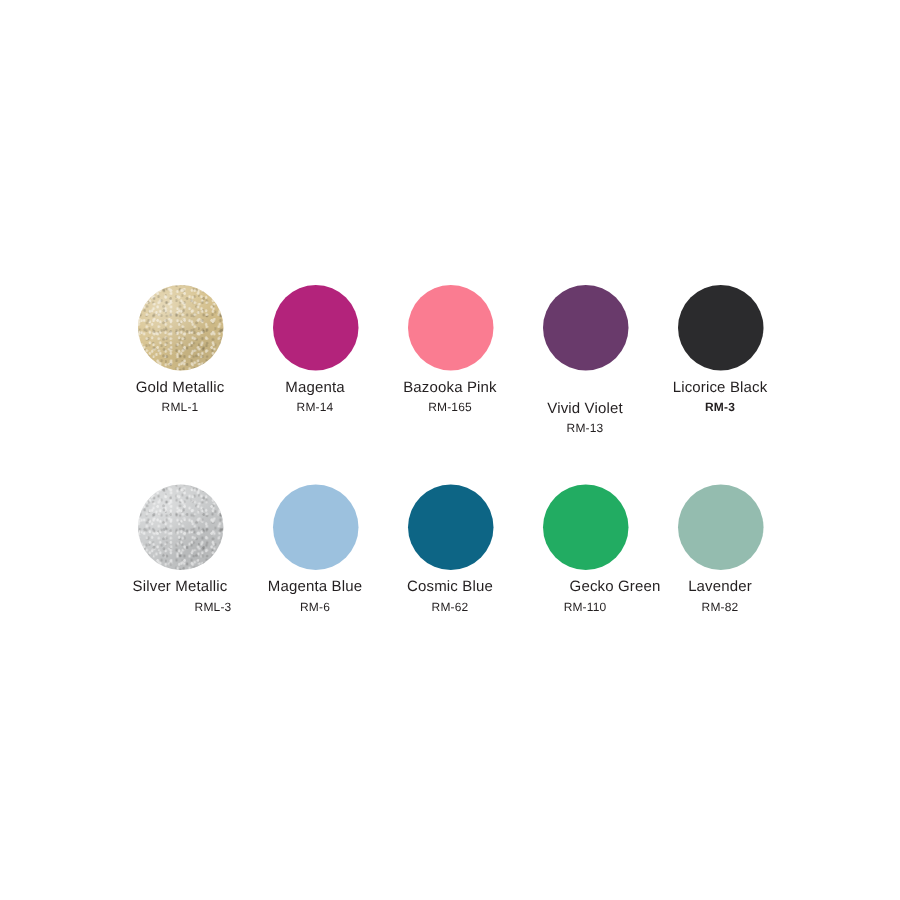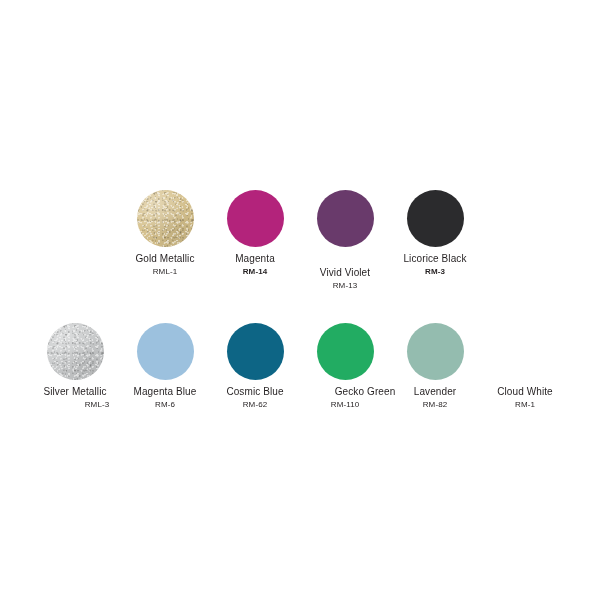--- a/index.html
+++ b/index.html
@@ -141,23 +141,30 @@
         </div>
         <div class="swatch-label" style="color: rgb(35, 31, 32);">Gold Metallic</div>
         <div class="swatch-code" style="color: rgb(35, 31, 32);">RML-1</div>
       </div>
 
       <div class="swatch-cell">
         <div class="swatch-disc-wrap">
           <div class="swatch-disc" style="background-color: rgb(179, 35, 123); width: 57px; height: 57px;"></div>
         </div>
         <div class="swatch-label" style="color: rgb(35, 31, 32);">Magenta</div>
-        <div class="swatch-code" style="color: rgb(35, 31, 32); font-weight: bold;">RM-14</div>
-      </div>
-
+        <div class="swatch-code" style="color: rgb(35, 31, 32);">RM-14</div>
+      </div>
+
+      <div class="swatch-cell">
+        <div class="swatch-disc-wrap">
+          <div class="swatch-disc" style="background-color: rgb(250, 124, 145); width: 57px; height: 57px;"></div>
+        </div>
+        <div class="swatch-label" style="color: rgb(35, 31, 32);">Bazooka Pink</div>
+        <div class="swatch-code" style="color: rgb(35, 31, 32);">RM-165</div>
+      </div>
 
 
       <div class="swatch-cell">
         <div class="swatch-disc-wrap">
           <div class="swatch-disc" style="background-color: rgb(105, 58, 107); width: 57px; height: 57px;"></div>
         </div>
         <div class="swatch-label" style="color: rgb(35, 31, 32); margin-top: 20px;">Vivid Violet</div>
         <div class="swatch-code" style="color: rgb(35, 31, 32);">RM-13</div>
       </div>
 
@@ -206,23 +213,16 @@
       </div>
 
       <div class="swatch-cell">
         <div class="swatch-disc-wrap">
           <div class="swatch-disc" style="background-color: rgb(148, 188, 175); width: 57px; height: 57px;"></div>
         </div>
         <div class="swatch-label" style="color: rgb(35, 31, 32);">Lavender</div>
         <div class="swatch-code" style="color: rgb(35, 31, 32);">RM-82</div>
       </div>
 
-      <div class="swatch-cell">
-        <div class="swatch-disc-wrap">
-          <div class="swatch-disc" style="background-color: rgb(255, 255, 255); width: 57px; height: 57px;"></div>
-        </div>
-        <div class="swatch-label" style="color: rgb(35, 31, 32);">Cloud White</div>
-        <div class="swatch-code" style="color: rgb(35, 31, 32);">RM-1</div>
-      </div>
 
     </div>
   </div>
 </div>
 
 </body></html>

